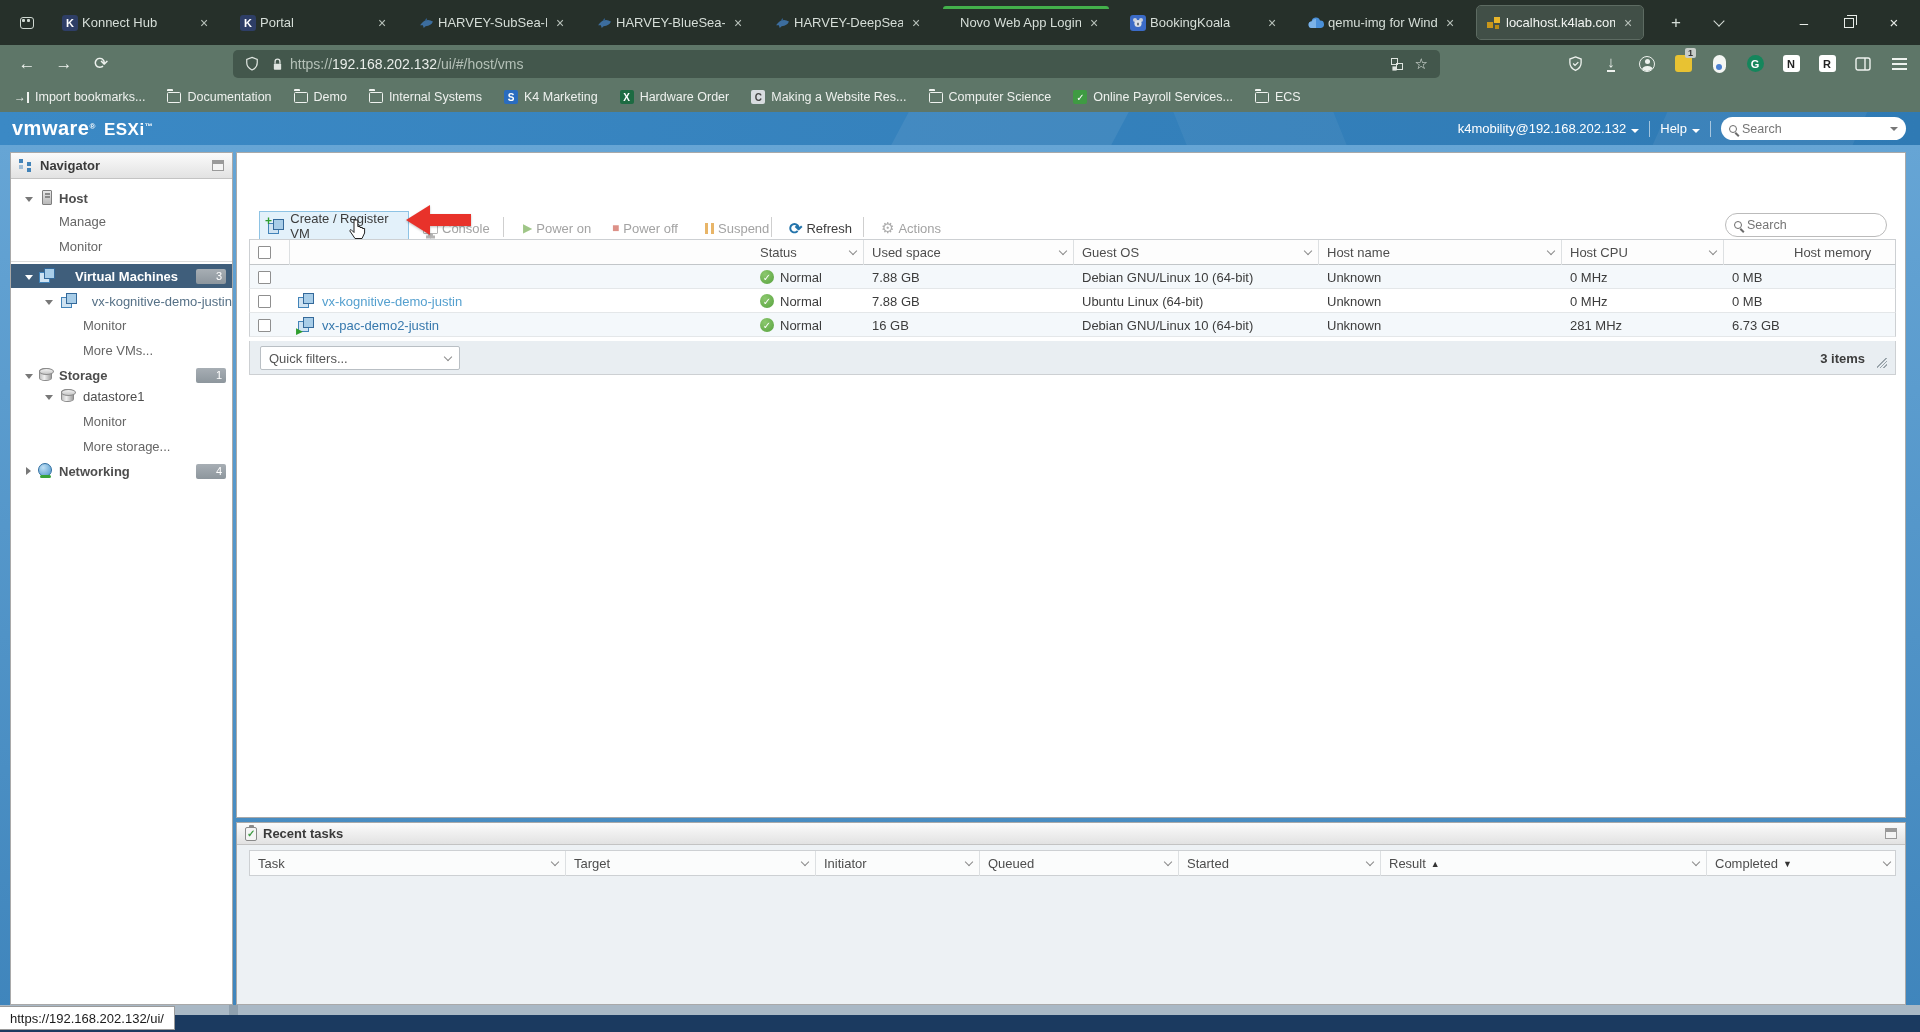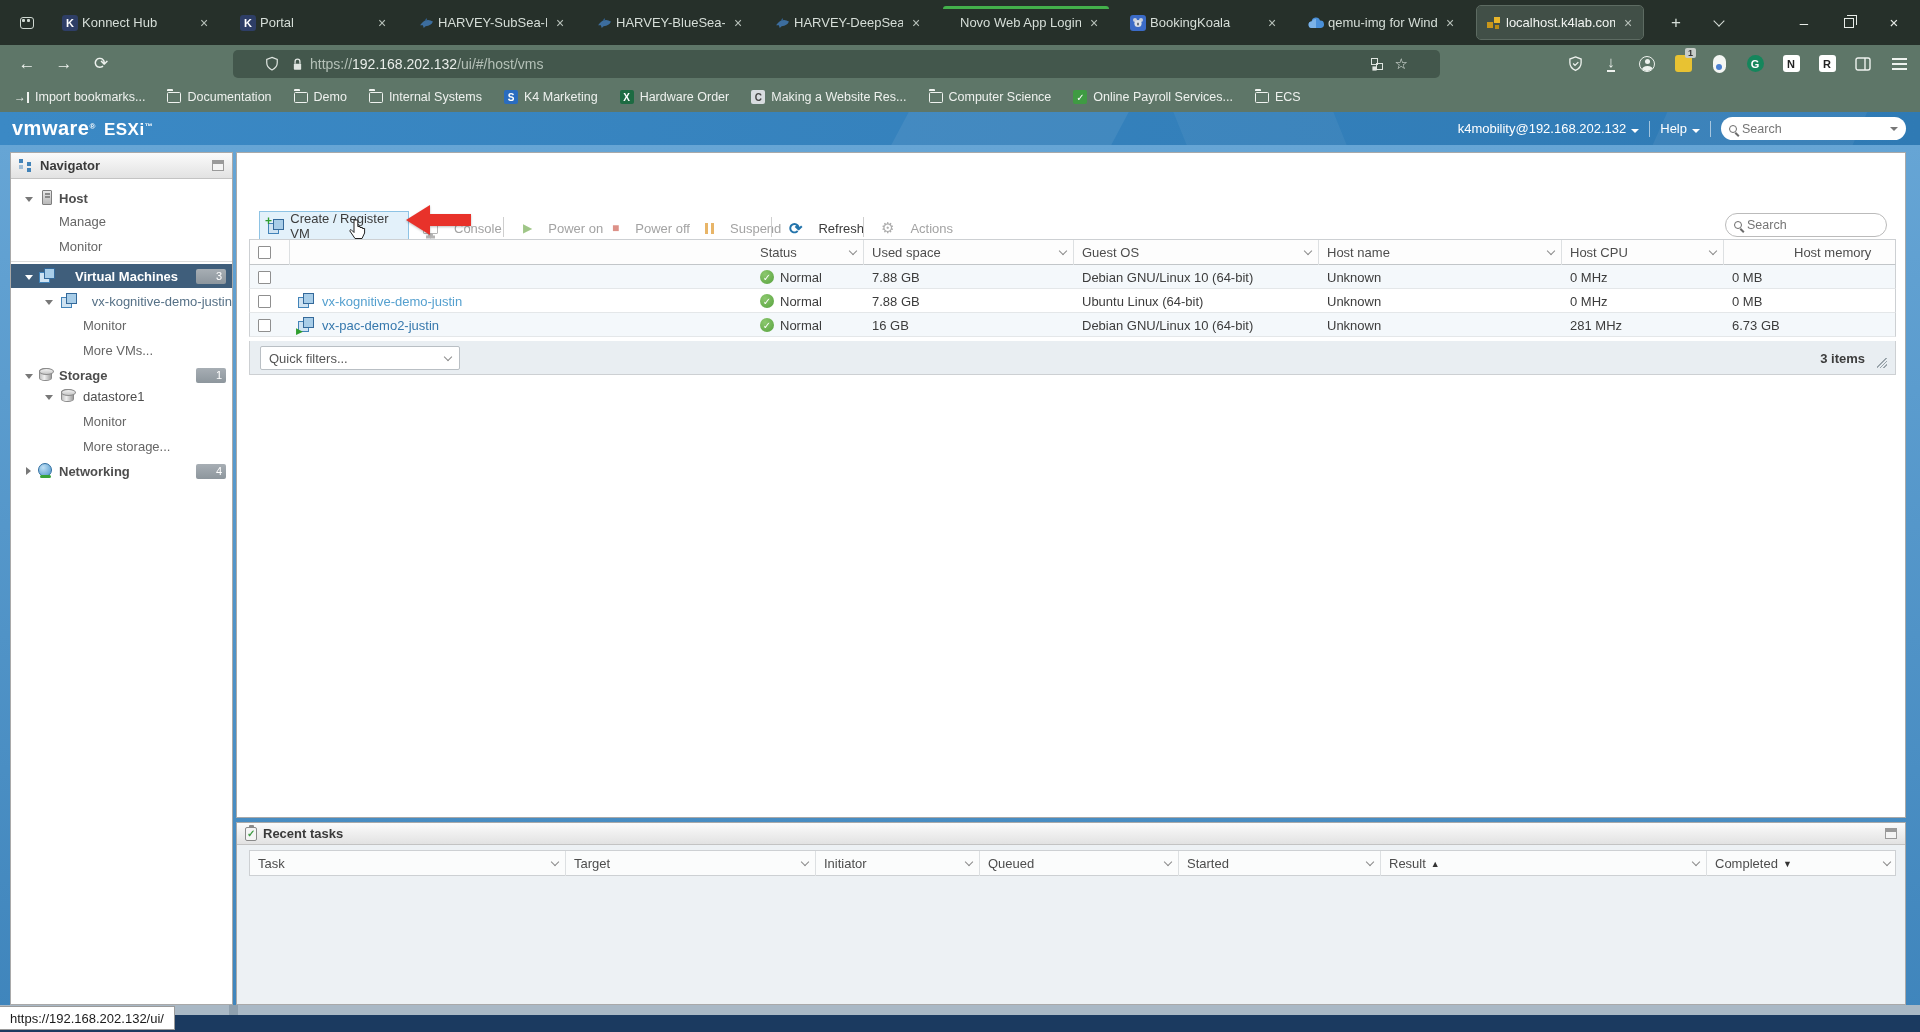--- a/index.html
+++ b/index.html
@@ -25,21 +25,21 @@
   .fav-vm i:nth-child(3){ left:9px; top:10px; width:4px; height:4px; background:#b98c15; }
   .newtab, .tabmenu { position:absolute; top:10px; width:26px; height:26px; border-radius:4px; color:#d6ded8; display:flex; align-items:center; justify-content:center; font-size:17px; }
   .chevdown { width:8px; height:8px; border-right:1.7px solid #d6ded8; border-bottom:1.7px solid #d6ded8; transform:rotate(45deg); margin-top:-4px; }
   .winctl { position:absolute; top:0; height:45px; width:42px; display:flex; align-items:center; justify-content:center; color:#e8ece8; font-size:15px; }
   .restore-glyph { width:10px; height:10px; border:1.4px solid #e8ece8; position:relative; }
   .restore-glyph::before { content:""; position:absolute; left:2px; top:-4px; width:9px; height:9px; border:1.4px solid #e8ece8; border-left:none; border-bottom:none; }
 
   
   .navtb { position:absolute; left:0; top:45px; width:1920px; height:37px; background:#5e7668; display:block; }
   .navbtn { position:absolute; top:4px; width:30px; height:29px; display:flex; align-items:center; justify-content:center; color:#eef2ee; font-size:17px; border-radius:4px; }
-  .urlfield { position:absolute; left:233px; top:5px; width:1207px; height:28px; background:#43574c; border-radius:5px; display:flex; align-items:center; padding:0 26px; color:#e9ede9; font-size:14px; }
+  .urlfield { position:absolute; left:233px; top:5px; width:1207px; height:28px; background:#43574c; border-radius:5px; display:flex; align-items:center; padding:0 6px; color:#e9ede9; font-size:14px; }
   .urlfield .dim { color:#b4c0b7; }
   .uic { margin:0 6px; display:flex; align-items:center; }
   .gridic { width:12px; height:12px; position:relative; }
   .gridic::before { content:""; position:absolute; width:5px; height:5px; border:1.4px solid #dfe5e0; left:0; top:0; box-shadow:0 7px 0 -1.4px #dfe5e0; }
   .gridic::after { content:""; position:absolute; width:5px; height:5px; border:1.4px solid #dfe5e0; right:0; bottom:0; }
   .extrow { position:absolute; top:4px; right:8px; height:29px; display:flex; align-items:center; gap:10px; }
   .ext { width:26px; height:26px; display:flex; align-items:center; justify-content:center; position:relative; color:#eef2ee; font-size:13px; }
   .ext .sq { width:17px; height:17px; border-radius:3px; display:flex; align-items:center; justify-content:center; font-size:11px; font-weight:bold; }
   .badge1 { position:absolute; top:-3px; right:0; background:#c8cdc9; color:#333; font-size:9px; padding:0 3px; border-radius:2px; font-weight:bold; }
   .dlic { color:#eef2ee; font-size:15px; border-bottom:2px solid #eef2ee; line-height:13px; height:17px; }
@@ -106,21 +106,21 @@
   .ic-db { width:13px; height:13px; background:linear-gradient(90deg,#c2c2c2,#efefef 40%,#9f9f9f); border-radius:6px/3px; position:relative; border:1px solid #8b8b8b; }
   .ic-db::before { content:""; position:absolute; left:-1px; top:-1px; width:13px; height:5px; border-radius:50%; background:linear-gradient(#f2f2f2,#c6c6c6); border:1px solid #8b8b8b; }
   .ic-net { width:14px; height:14px; border-radius:50%; background:radial-gradient(circle at 35% 30%,#bfe0f5,#4b93c9); border:1px solid #2e6da0; position:relative; }
   .ic-net::after { content:""; position:absolute; left:1px; bottom:-2px; width:11px; height:3px; background:#3aa33a; border-radius:2px; }
   .navdiv { position:absolute; left:0; width:221px; height:1px; background:#dcdcdc; }
   .treeic { width:15px; height:14px; position:relative; }
   .treeic::before { content:""; position:absolute; left:0; top:0; width:4px; height:4px; background:#4283b8; box-shadow:8px 3px 0 #4283b8, 8px 9px 0 #4283b8, 0 6px 0 #9dbcd6; }
 
   
   .mainp { left:236px; top:7px; width:1670px; height:666px; }
-  .tbar-item { position:absolute; top:62px; height:26px; display:flex; align-items:center; gap:16px; font-size:13px; color:#3c3c3c; white-space:nowrap; }
+  .tbar-item { position:absolute; top:62px; height:26px; display:flex; align-items:center; gap:4px; font-size:13px; color:#3c3c3c; white-space:nowrap; }
   .tbar-item.dis { color:#a3a3a3; }
   .tsep { position:absolute; top:64px; width:1px; height:20px; background:#cfcfcf; }
   .createbtn { position:absolute; left:22px; top:58px; width:150px; height:30px; background:#e3f1fa; border:1px solid #8ec3e4; display:flex; align-items:center; gap:6px; padding:0 8px; font-size:13px; color:#3c3c3c; }
   .ic-createvm { position:relative; width:18px; height:16px; }
   .ic-createvm::before { content:""; position:absolute; left:0; top:5px; width:9px; height:9px; background:#cfe3f2; border:1.2px solid #4283b8; }
   .ic-createvm::after { content:""; position:absolute; left:5px; top:1px; width:9px; height:9px; background:#a8cde8; border:1.2px solid #34699a; }
   .plusdot { position:absolute; left:-3px; top:-4px; color:#2e9e2e; font-weight:bold; font-size:12px; z-index:2; }
   .ic-monitor { width:15px; height:11px; border:1.5px solid #b5b5b5; border-radius:1px; position:relative; }
   .ic-monitor::after { content:""; position:absolute; left:4px; bottom:-4px; width:5px; height:2.5px; background:#b5b5b5; box-shadow:-2px 1.5px 0 #b5b5b5, 2px 1.5px 0 #b5b5b5; }
   .ic-play { color:#9fc687; font-size:12px; }

